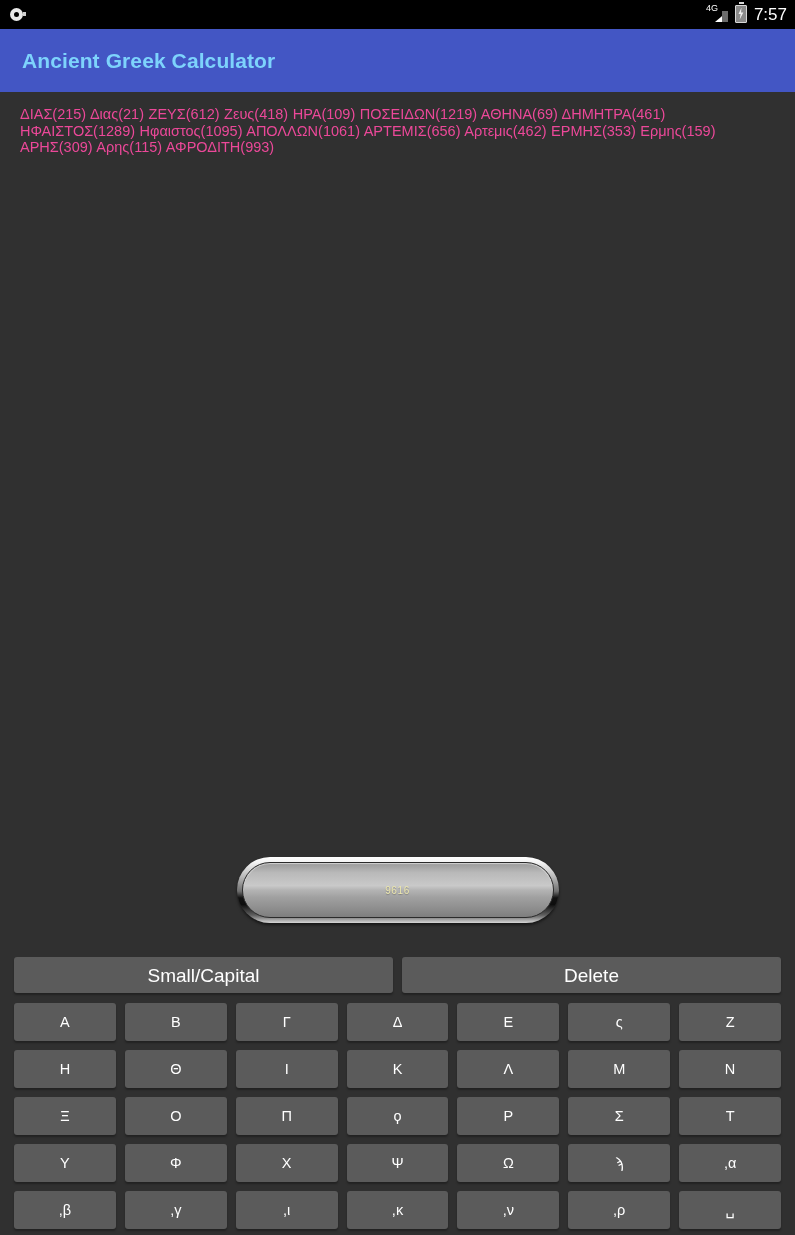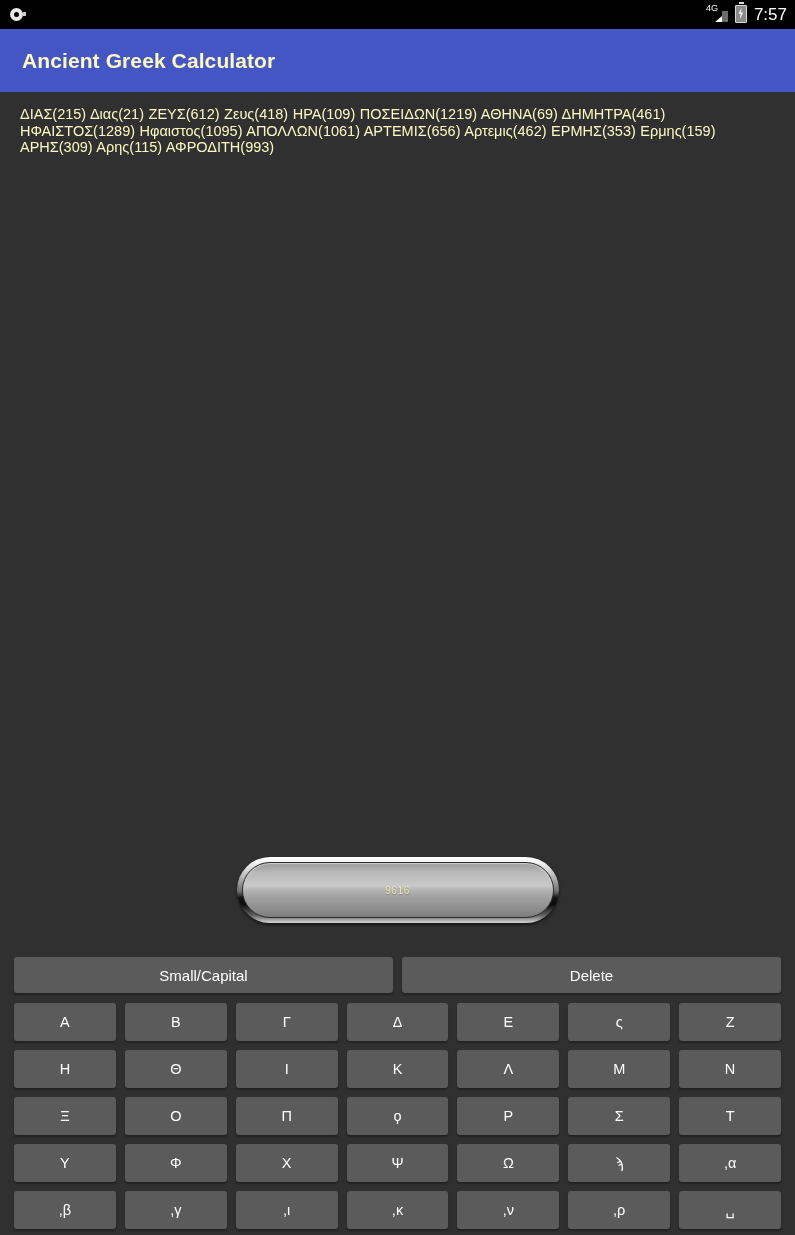--- a/index.html
+++ b/index.html
@@ -127,35 +127,35 @@
   
   .app-bar {
     height: 63px;
     background: #4356c4;
     display: flex;
     align-items: center;
     padding-left: 22px;
     box-sizing: border-box;
   }
   .app-title {
-    color: #fef9c3;
+    color: #7dd3fc;
     font-size: 21px;
     font-weight: bold;
     letter-spacing: 0.1px;
   }
 
   
   .content-wrap {
     background: #303030;
     height: calc(1235px - 29px - 63px);
     position: relative;
     box-sizing: border-box;
   }
   .history-text {
-    color: #fef9c3;
+    color: #ec4899;
     font-size: 14.5px;
     line-height: 16.5px;
     padding: 14px 22px 0 20px;
     text-align: left;
     word-spacing: 0.5px;
   }
 
   
   .display-area {
     position: absolute;
@@ -216,21 +216,21 @@
     background: #5b5b5b;
     border-radius: 3px;
     display: flex;
     align-items: center;
     justify-content: center;
     color: #ffffff;
     font-size: 14.5px;
     box-shadow: 0 2px 2px rgba(0,0,0,0.30);
     user-select: none;
   }
-  .key.wide { font-size: 15px; }
+  .key.wide { font-size: 19px; }
   .key-row.func { margin-bottom: 10px; }
   .key-row.func .key { height: 36px; }
   .key-row:last-child { margin-bottom: 0; }
   .key .glyph {
     line-height: 1;
     display: block;
   }
 </style>
 </head>
 <body>

